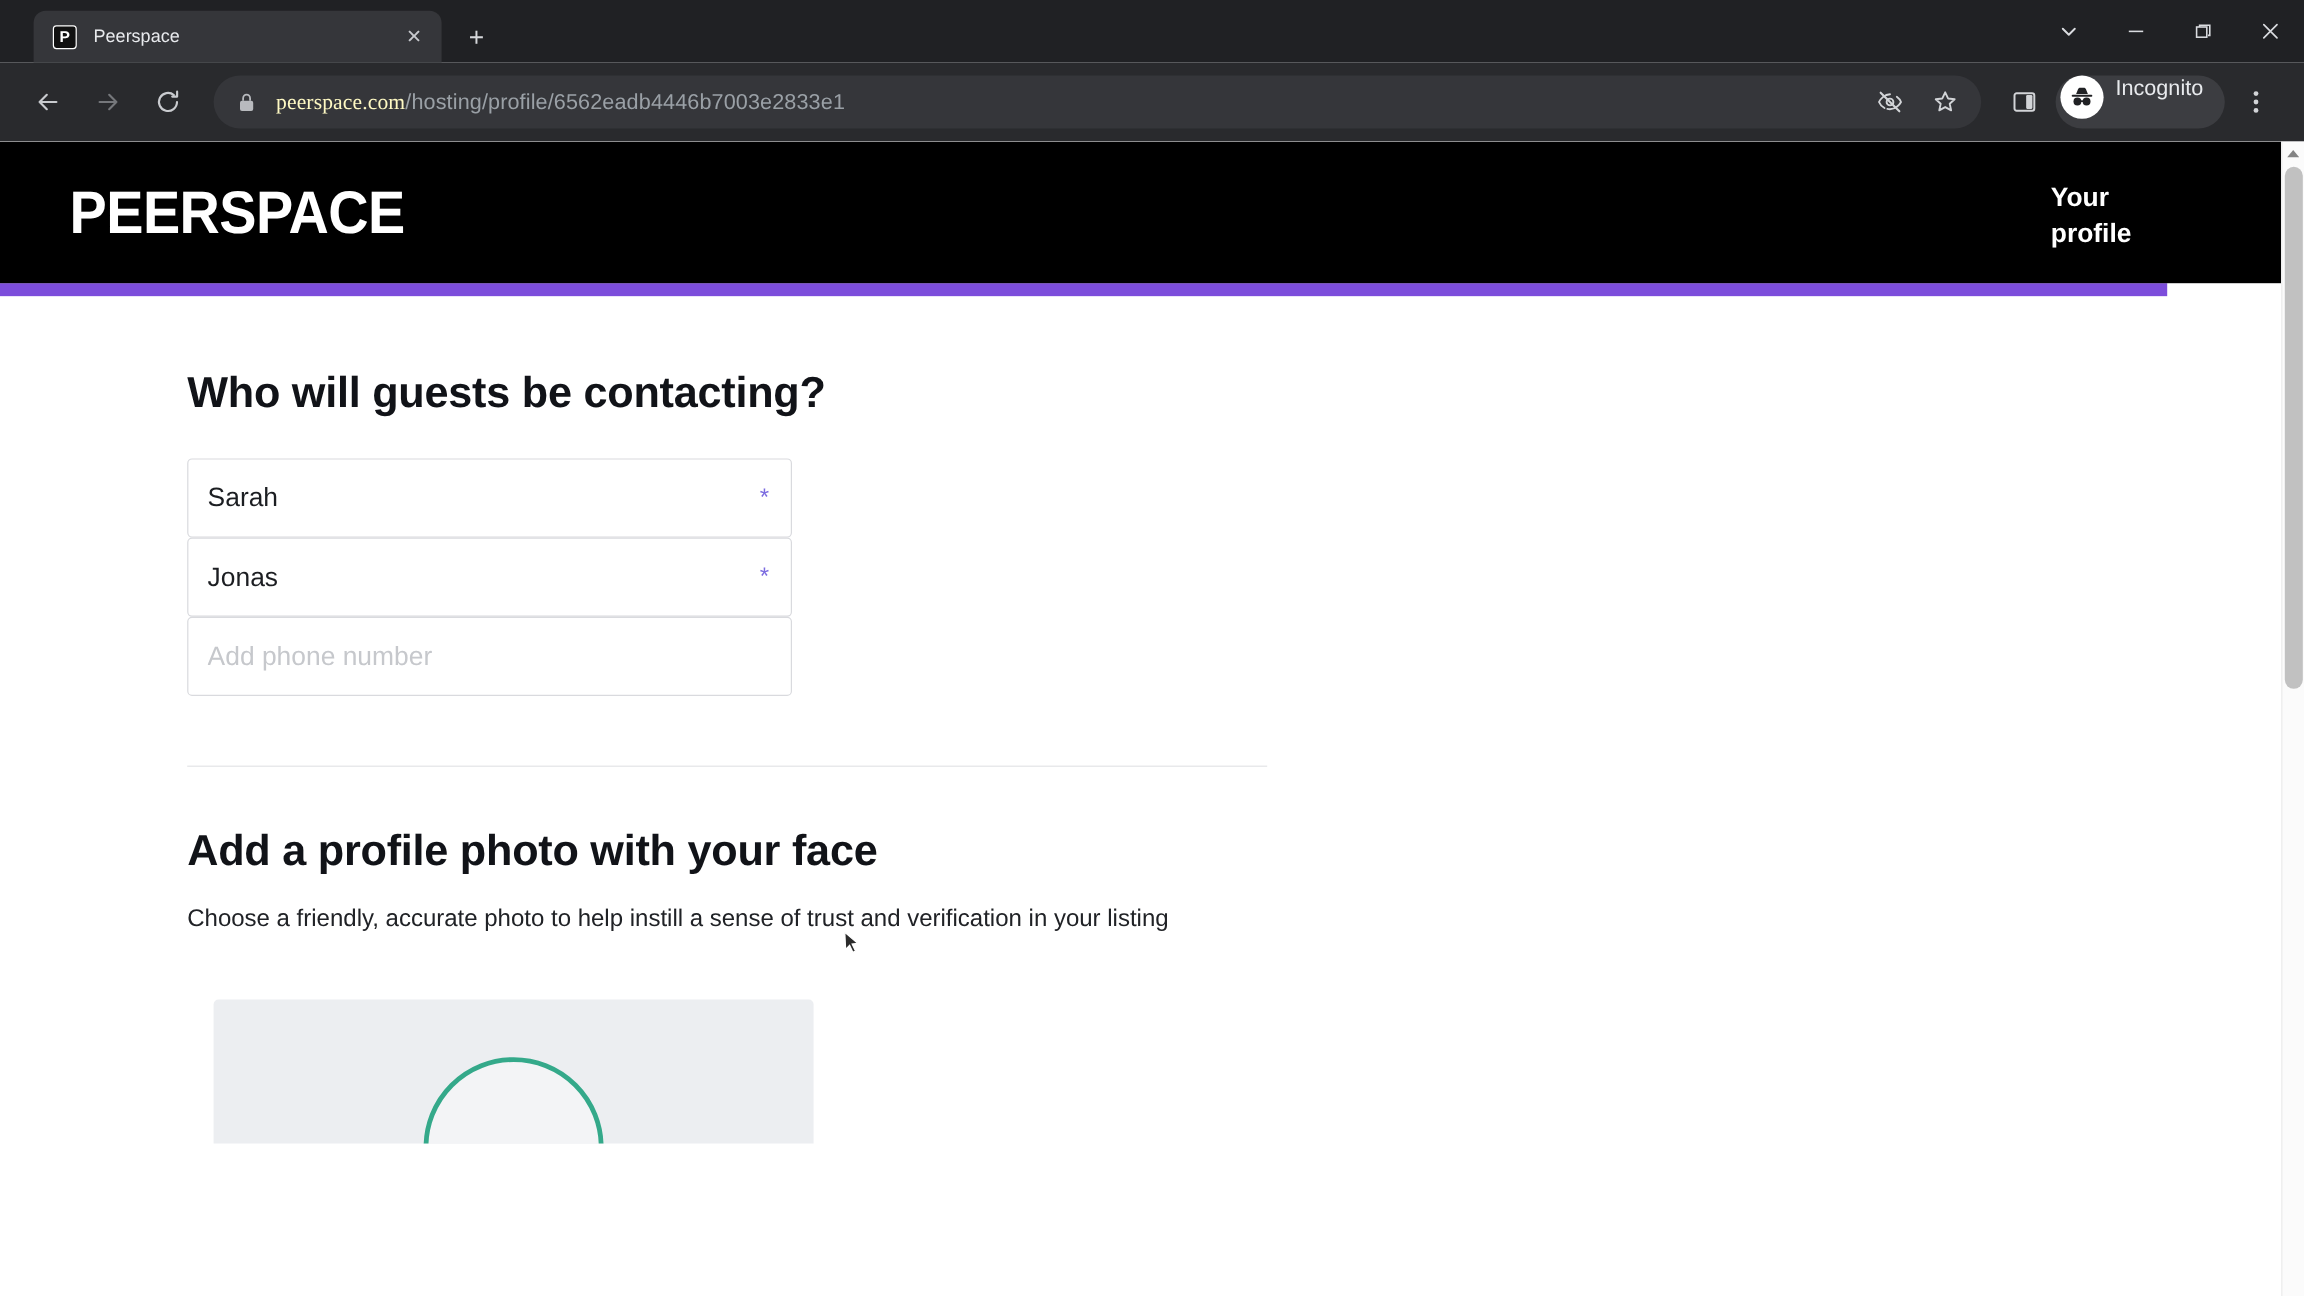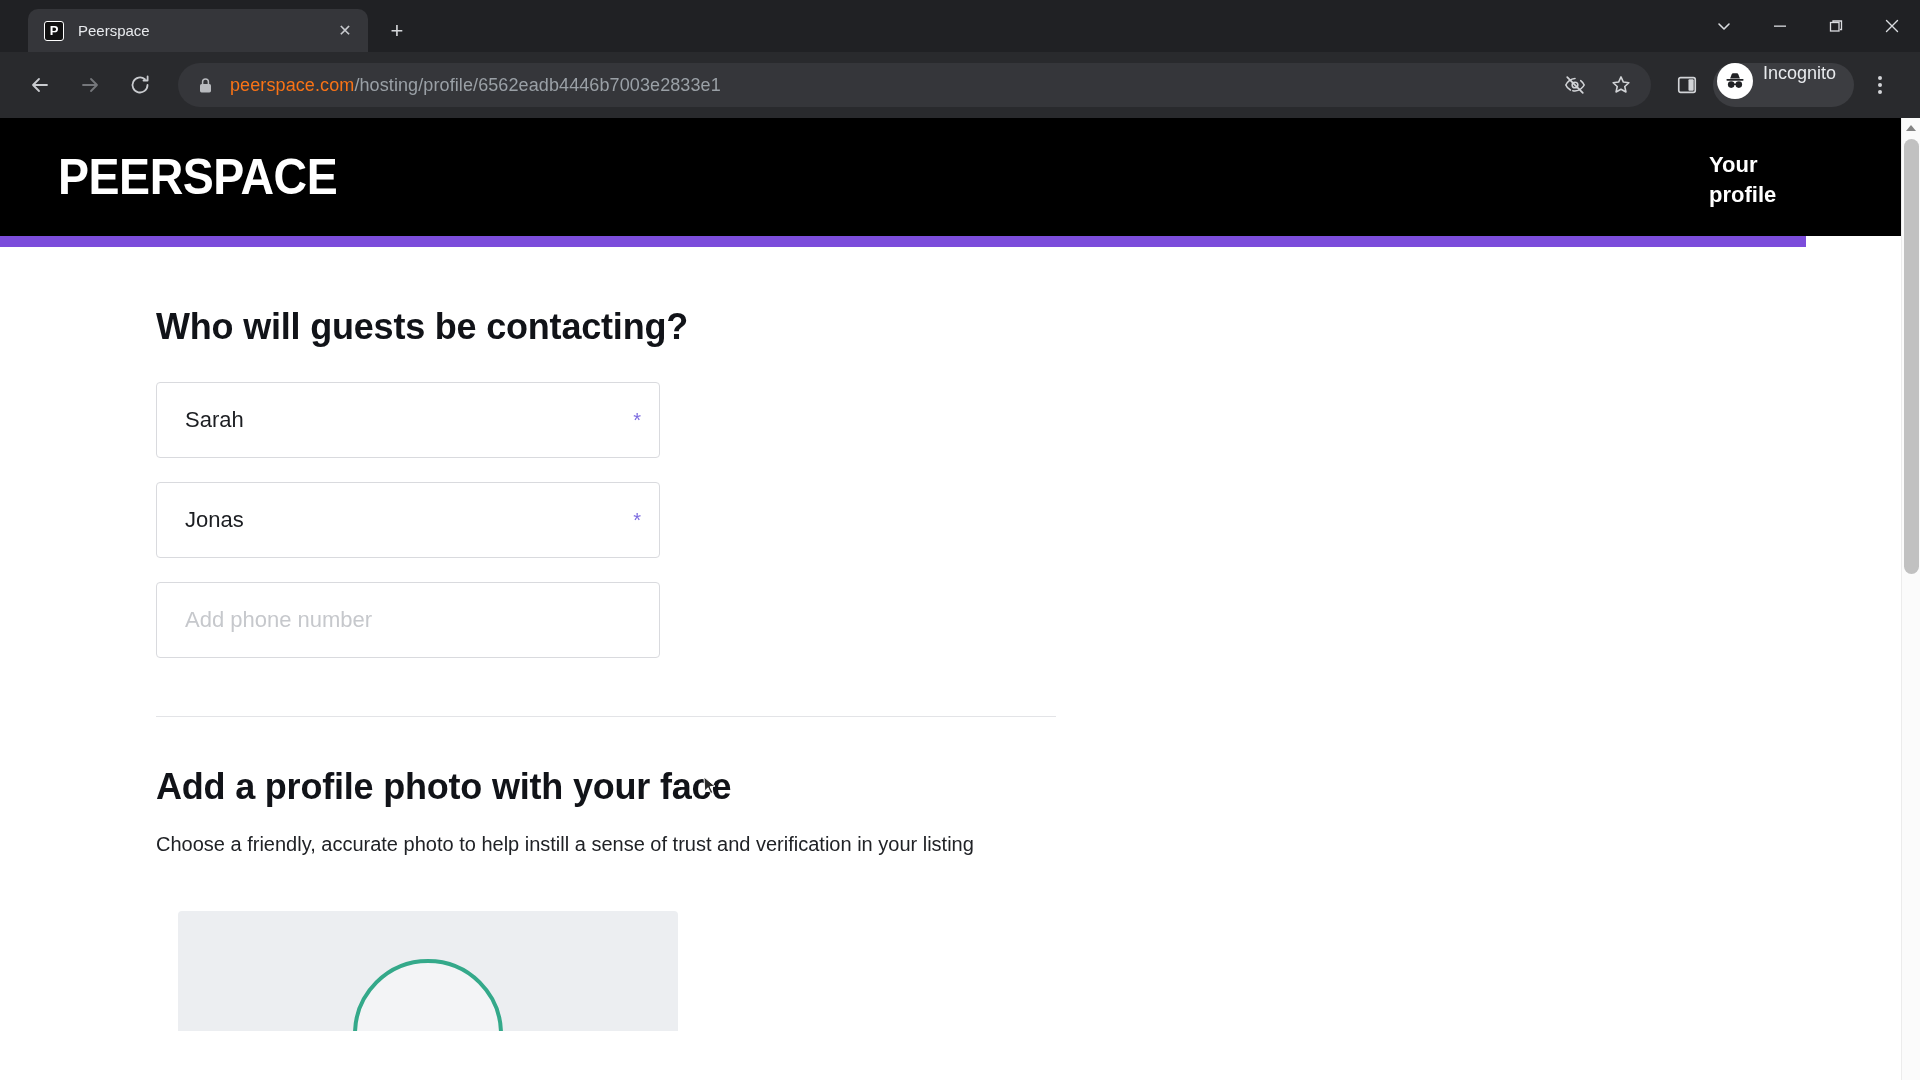--- a/index.html
+++ b/index.html
@@ -115,21 +115,21 @@
   }
   .lock-icon { flex: 0 0 18px; display: flex; align-items: center; color: #b8babe; }
   .url {
     margin-left: 14px;
     font-size: 18px;
     color: #9aa0a6;
     white-space: nowrap; overflow: hidden;
     letter-spacing: 0.1px;
     flex: 1;
   }
-  .url .host { color: #f97316; }
+  .url .host { color: #fef9c3; font-family: Liberation Serif, serif; }
 
   .omni-actions { display: flex; align-items: center; gap: 2px; }
   .oi {
     width: 44px; height: 44px;
     display: flex; align-items: center; justify-content: center;
     color: #d2d4d7; border-radius: 50%; cursor: pointer;
   }
 
   .tb-right { display: flex; align-items: center; gap: 4px; margin-left: 6px; }
   .incognito-chip {
@@ -232,27 +232,26 @@
   .sect-sub {
     margin-top: 22px;
     font-size: 20px;
     color: #202226;
     line-height: 1.45;
   }
 
   .fields { margin-top: 34px; }
   .field {
     width: 504px;
-    height: 76px;
+    height: 66px;
     border: 1px solid #d9dade;
     border-radius: 4px;
-    margin-bottom: 24px;
     display: flex;
     align-items: center;
-    padding: 0 18px 0 28px;
+    padding: 0 18px 0 16px;
     background: #fff;
     position: relative;
   }
   .field-value {
     font-size: 22px;
     color: #1c1e22;
     flex: 1;
     outline: none;
     border: none;
     background: transparent;

